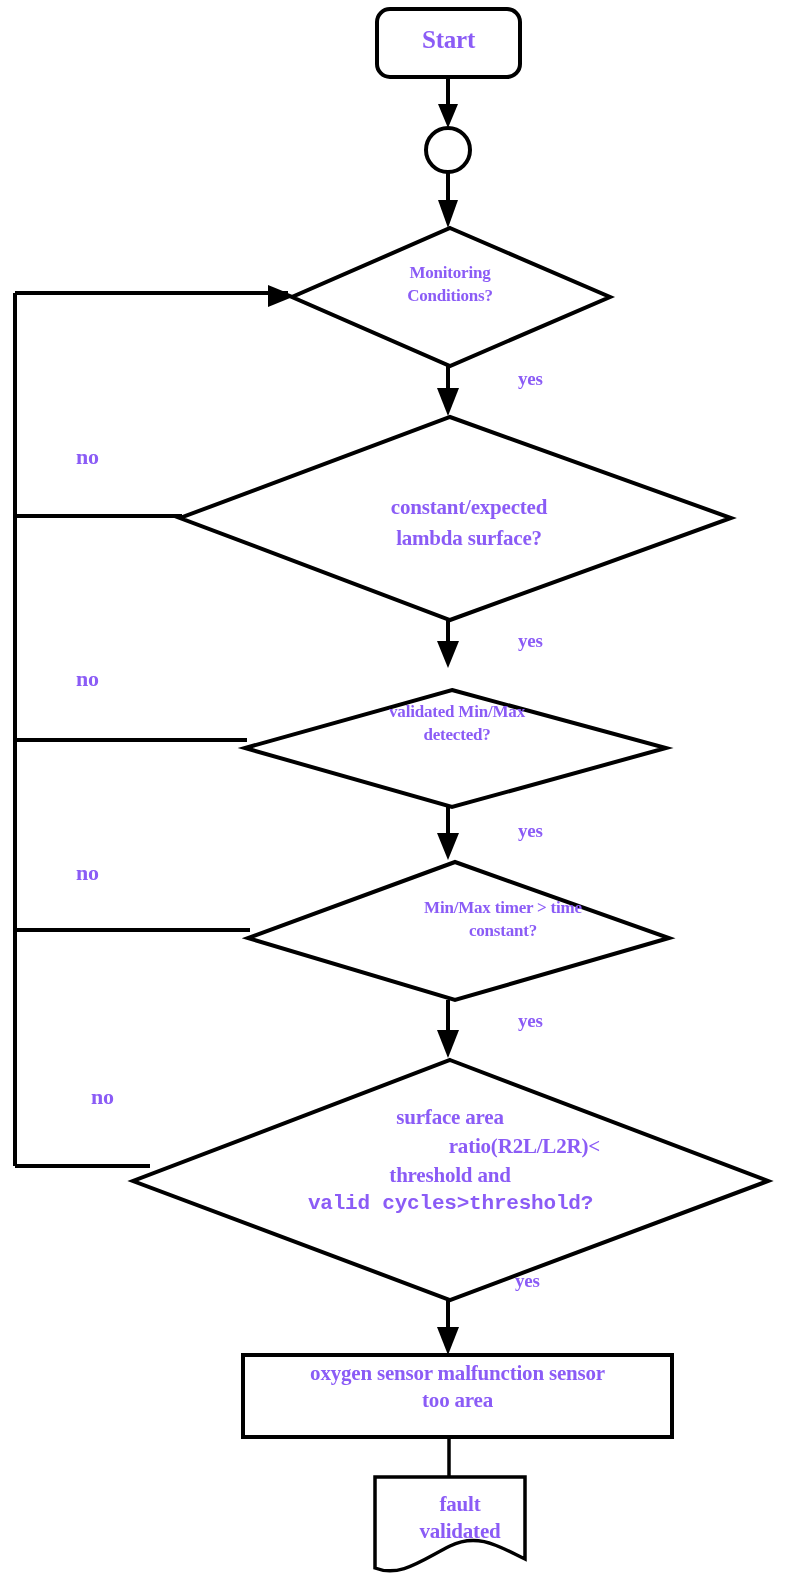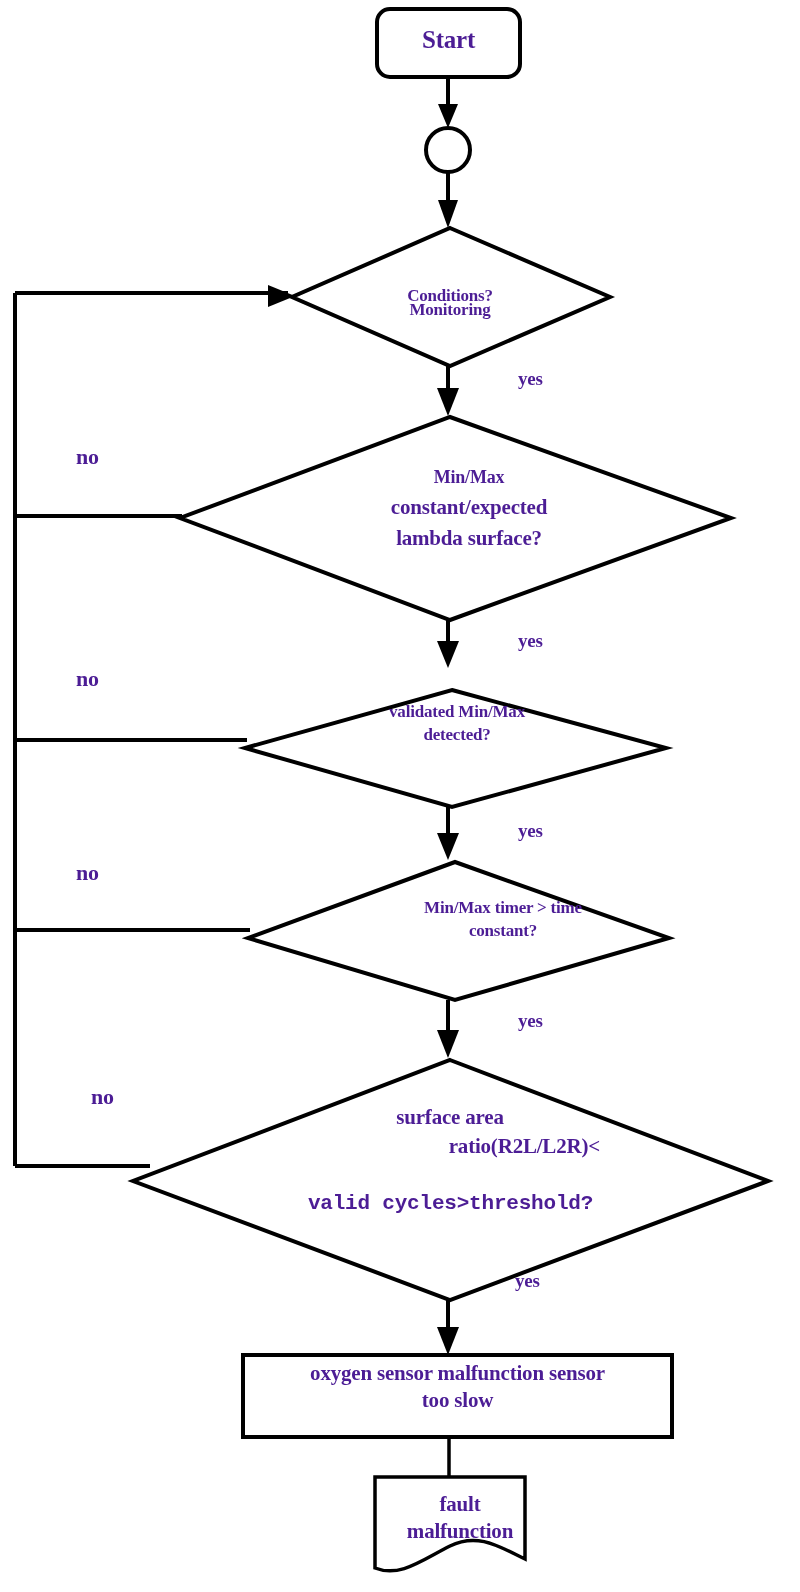--- a/index.html
+++ b/index.html
@@ -48,21 +48,21 @@
     stroke-linecap: butt;
   }
   .arrowhead {
     fill: #000000;
     stroke: none;
   }
   .lbl {
     position: absolute;
     font-family: "Liberation Serif", "DejaVu Serif", serif;
     font-weight: bold;
-    color: #4c1d95;
+    color: #8b5cf6;
     white-space: pre;
     line-height: 1.18;
     letter-spacing: -0.2px;
   }
   .lbl-center { text-align: center; }
   .lbl-left   { text-align: center; }
 </style>
 </head>
 <body>
 
@@ -123,42 +123,42 @@
 
     <line class="connector" x1="15" y1="1166" x2="150" y2="1166"></line>
 
     <line class="connector" x1="15" y1="293" x2="288" y2="293"></line>
     <polygon class="arrowhead" points="295,296 268,285 268,307"></polygon>
 
   </svg>
 
   <div class="lbl lbl-center" style="left:377px; top:25px; width:143px; font-size:25px;">Start</div>
 
-  <div class="lbl lbl-center" style="left:350px; top:263px; width:200px; font-size:17px;margin-top:37px;">Monitoring</div>
+  <div class="lbl lbl-center" style="left:350px; top:263px; width:200px; font-size:17px;">Monitoring</div>
   <div class="lbl lbl-center" style="left:350px; top:286px; width:200px; font-size:17px;">Conditions?</div>
 
-  <div class="lbl lbl-left" style="left:329px; top:467px; width:280px; font-size:18px;">Min/Max</div>
   <div class="lbl lbl-left" style="left:329px; top:495px; width:280px; font-size:21px;">constant/expected</div>
   <div class="lbl lbl-left" style="left:329px; top:526px; width:280px; font-size:21px;">lambda surface?</div>
 
   <div class="lbl lbl-center" style="left:337px; top:702px; width:240px; font-size:17px;">validated Min/Max</div>
   <div class="lbl lbl-center" style="left:337px; top:725px; width:240px; font-size:17px;">detected?</div>
 
   <div class="lbl lbl-left" style="left:353px; top:898px; width:300px; font-size:17px;">Min/Max timer &gt; time</div>
   <div class="lbl lbl-center" style="left:300px; top:1105px; width:300px; font-size:21px;">surface area</div>
 
   <div class="lbl lbl-left" style="left:353px; top:921px; width:300px; font-size:17px;">constant?</div>
   <div class="lbl lbl-center" style="left:300px; top:1134px; width:300px; font-size:21px;text-align:right;">ratio(R2L/L2R)&lt;</div>
+  <div class="lbl lbl-center" style="left:300px; top:1163px; width:300px; font-size:21px;">threshold and</div>
   <div class="lbl lbl-center" style="left:293px; top:1192px; width:315px; font-size:21px;font-family:Liberation Mono, monospace;">valid cycles&gt;threshold?</div>
 
   <div class="lbl lbl-center" style="left:243px; top:1361px; width:429px; font-size:21px;">oxygen sensor malfunction sensor</div>
-  <div class="lbl lbl-center" style="left:243px; top:1388px; width:429px; font-size:21px;">too slow</div>
+  <div class="lbl lbl-center" style="left:243px; top:1388px; width:429px; font-size:21px;">too area</div>
 
   <div class="lbl lbl-left" style="left:395px; top:1492px; width:130px; font-size:21px;">fault</div>
-  <div class="lbl lbl-left" style="left:395px; top:1519px; width:130px; font-size:21px;">malfunction</div>
+  <div class="lbl lbl-left" style="left:395px; top:1519px; width:130px; font-size:21px;">validated</div>
 
   <div class="lbl lbl-left" style="left:518px; top:368px; font-size:19px;">yes</div>
   <div class="lbl lbl-left" style="left:518px; top:630px; font-size:19px;">yes</div>
   <div class="lbl lbl-left" style="left:518px; top:820px; font-size:19px;">yes</div>
   <div class="lbl lbl-left" style="left:518px; top:1010px; font-size:19px;">yes</div>
   <div class="lbl lbl-left" style="left:515px; top:1270px; font-size:19px;">yes</div>
 
   <div class="lbl lbl-left" style="left:76px; top:444px; font-size:22px;">no</div>
   <div class="lbl lbl-left" style="left:76px; top:666px; font-size:22px;">no</div>
   <div class="lbl lbl-left" style="left:76px; top:860px; font-size:22px;">no</div>

